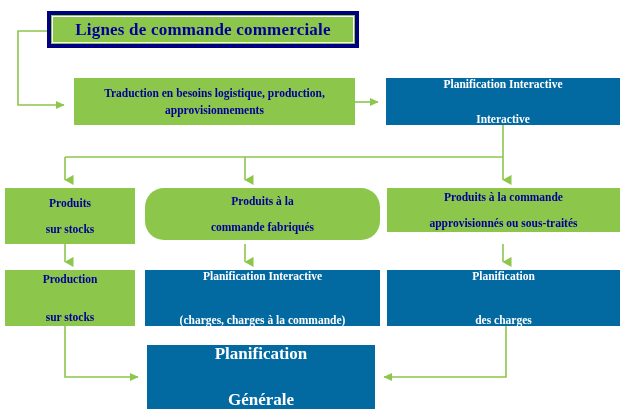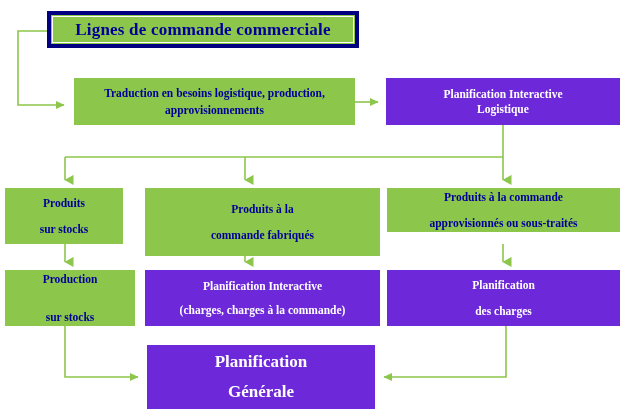--- a/index.html
+++ b/index.html
@@ -31,22 +31,23 @@
   }
   .box .line {
     display: block;
     white-space: nowrap;
   }
   .green {
     background: #8CC64B;
     color: #000099;
   }
   .blue {
-    background: #6d28d9;
+    background: #0369a1;
     color: #ffffff;
+    justify-content: space-between;
   }
   
   #title-box {
     left: 47px;
     top: 11px;
     width: 312px;
     height: 37px;
     background: #8CC64B;
     color: #000099;
     border: 4px solid #000080;
@@ -69,33 +70,34 @@
     top: 78px;
     width: 234px;
     height: 47px;
     font-size: 11.5px;
     gap: 3px;
   }
   
   #produits-stocks-box {
     left: 5px;
     top: 188px;
-    width: 118px;
+    width: 130px;
     height: 56px;
     font-size: 11.5px;
     gap: 14px;
     align-items: center;
   }
   #produits-fabriques-box {
     left: 145px;
     top: 188px;
     width: 235px;
-    height: 68px;
-    font-size: 11.5px;
-    gap: 14px;
+    height: 52px;
+    font-size: 11.5px;
+    gap: 14px;
+    border-radius: 19px;
   }
   #produits-approv-box {
     left: 387px;
     top: 188px;
     width: 233px;
     height: 44px;
     font-size: 11.5px;
     gap: 14px;
   }
   
@@ -188,21 +190,21 @@
     <span class="line">Traduction en besoins logistique, production,</span>
     <span class="line">approvisionnements</span>
   </div>
 
   <div class="box" id="title-box">
     <span class="line">Lignes de commande commerciale</span>
   </div>
 
   <div class="box blue" id="plan-interactive-log-box">
     <span class="line">Planification Interactive</span>
-    <span class="line">Logistique</span>
+    <span class="line">Interactive</span>
   </div>
 
   <div class="box green" id="produits-stocks-box">
     <span class="line">Produits</span>
     <span class="line">sur stocks</span>
   </div>
 
   <div class="box green" id="produits-fabriques-box">
     <span class="line">Produits à  la</span>
     <span class="line">commande fabriqués</span>

